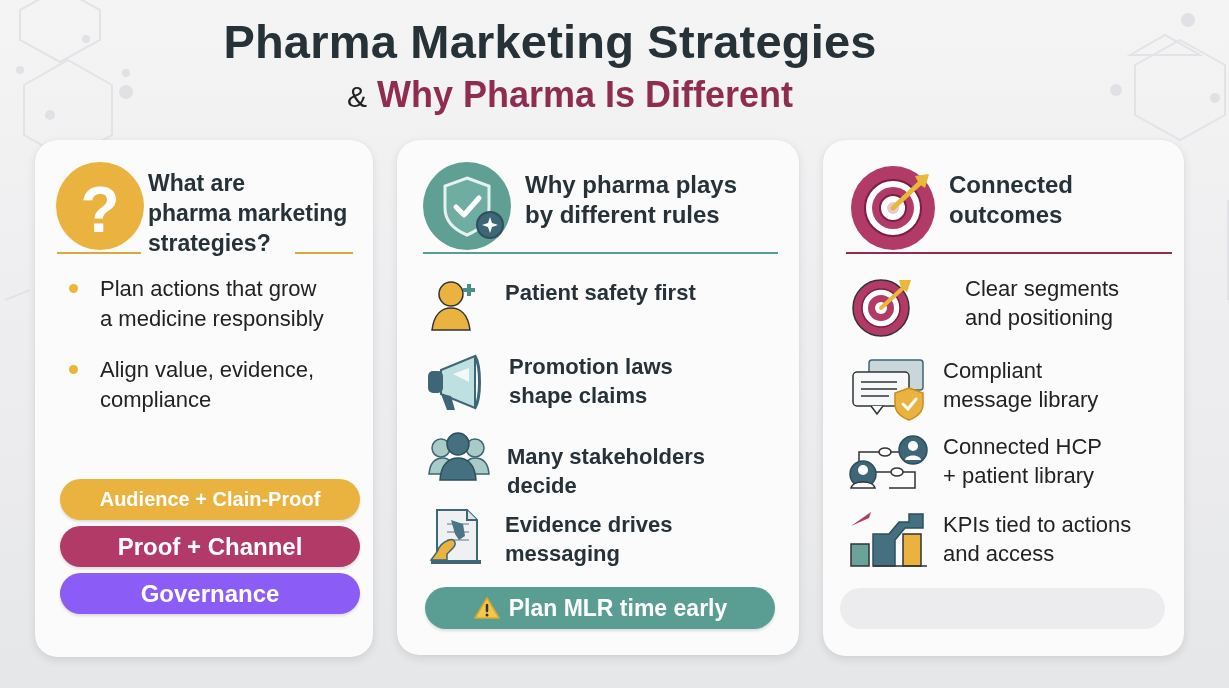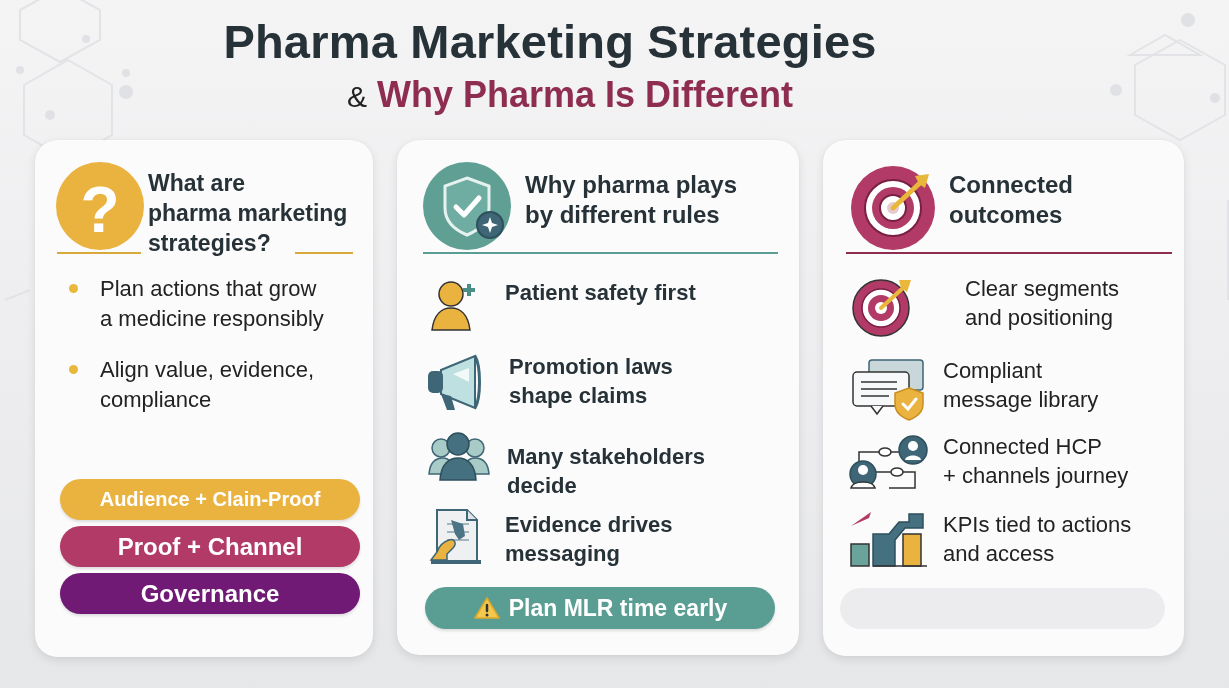--- a/index.html
+++ b/index.html
@@ -120,21 +120,21 @@
       <div>compliance</div>
     </div>
   </div>
 
   <div class="pill" style="top:339px;background:#eab340;font-size:20px;">
     <span>Audience + Clain-Proof</span>
   </div>
   <div class="pill" style="top:386px;background:#b23a67;font-size:24px;">
     <span>Proof + Channel</span>
   </div>
-  <div class="pill" style="top:433px;background:#701a75;font-size:24px;">
+  <div class="pill" style="top:433px;background:#8b5cf6;font-size:24px;">
     <span>Governance</span>
   </div>
 </div>
 
 <div class="card" id="card2">
   <div class="head-icon" style="left:26px;top:22px;background:#5f9f94;">
     <svg width="88" height="88" viewBox="0 0 88 88">
       <path d="M44 16 L66 24 L66 46 C66 60 56 68 44 73 C32 68 22 60 22 46 L22 24 Z" fill="#6fada2" stroke="#e6f2ef" stroke-width="3"></path>
       <path d="M33 45 L41 53 L56 36" fill="none" stroke="#fff" stroke-width="5" stroke-linecap="round" stroke-linejoin="round"></path>
       <circle cx="67" cy="63" r="13" fill="#3e6676" stroke="#2e4f5c" stroke-width="2"></circle>
@@ -268,21 +268,21 @@
       <ellipse cx="52" cy="40" rx="6" ry="4" fill="#fff" stroke="#333" stroke-width="1.5"></ellipse>
       <circle cx="68" cy="18" r="14" fill="#3e6676" stroke="#2e4f5c" stroke-width="1.5"></circle>
       <circle cx="68" cy="14" r="5" fill="#fff"></circle>
       <path d="M60 28 C61 22 75 22 76 28" fill="#fff"></path>
       <circle cx="18" cy="42" r="13" fill="#3e6676" stroke="#2e4f5c" stroke-width="1.5"></circle>
       <circle cx="18" cy="38" r="5" fill="#fff"></circle>
       <path d="M6 56 C8 48 28 48 30 56 Z" fill="#fff" stroke="#333" stroke-width="1.5"></path>
     </svg>
     <div class="item-text" style="margin-left:12px;margin-top:0px;">
       <div>Connected HCP</div>
-      <div>+ channels journey</div>
+      <div>+ patient library</div>
     </div>
   </div>
 
   <div class="item" style="left:26px;top:370px;">
     <svg class="item-icon" viewBox="0 0 84 60" style="width:84px;height:60px;">
       <path d="M2 16 L22 2 L20 8 Z" fill="#b23a67"></path>
       <rect x="2" y="34" width="18" height="22" fill="#6aa39a" stroke="#333" stroke-width="1.5"></rect>
       <path d="M24 56 V24 H40 L50 12 H60 V4 H74 V18 H56 L46 30 V56 Z" fill="#44707f" stroke="#2e4f5c" stroke-width="1.5"></path>
       <rect x="54" y="24" width="18" height="32" fill="#eab340" stroke="#333" stroke-width="1.5"></rect>
       <path d="M24 56 H78" stroke="#333" stroke-width="1.5"></path>

